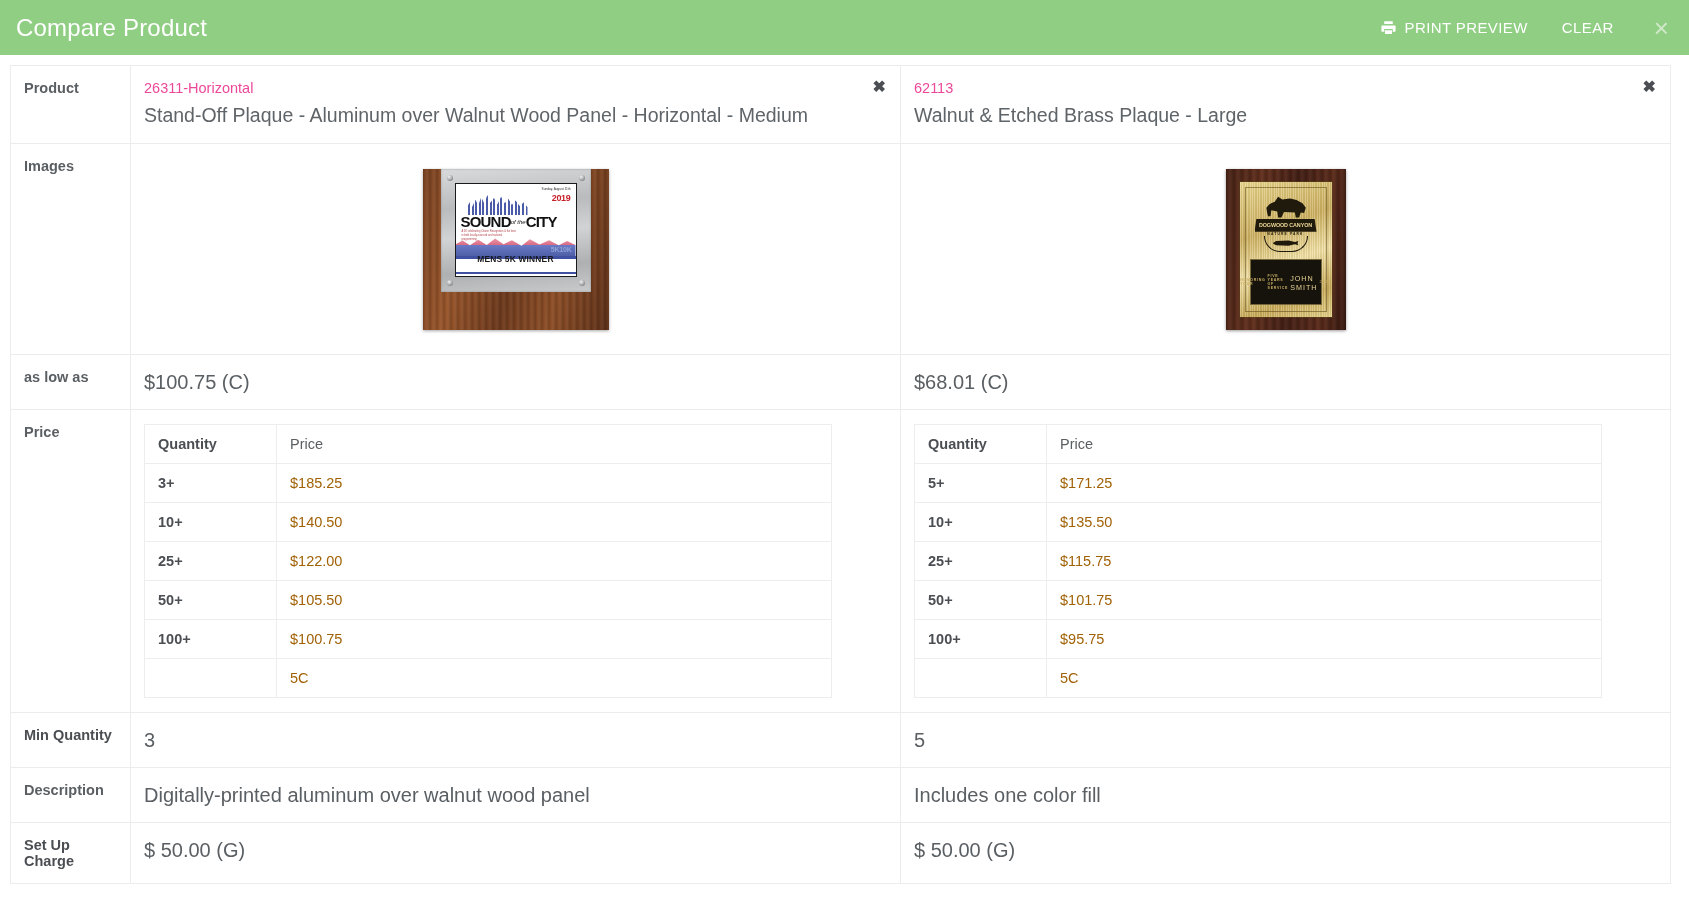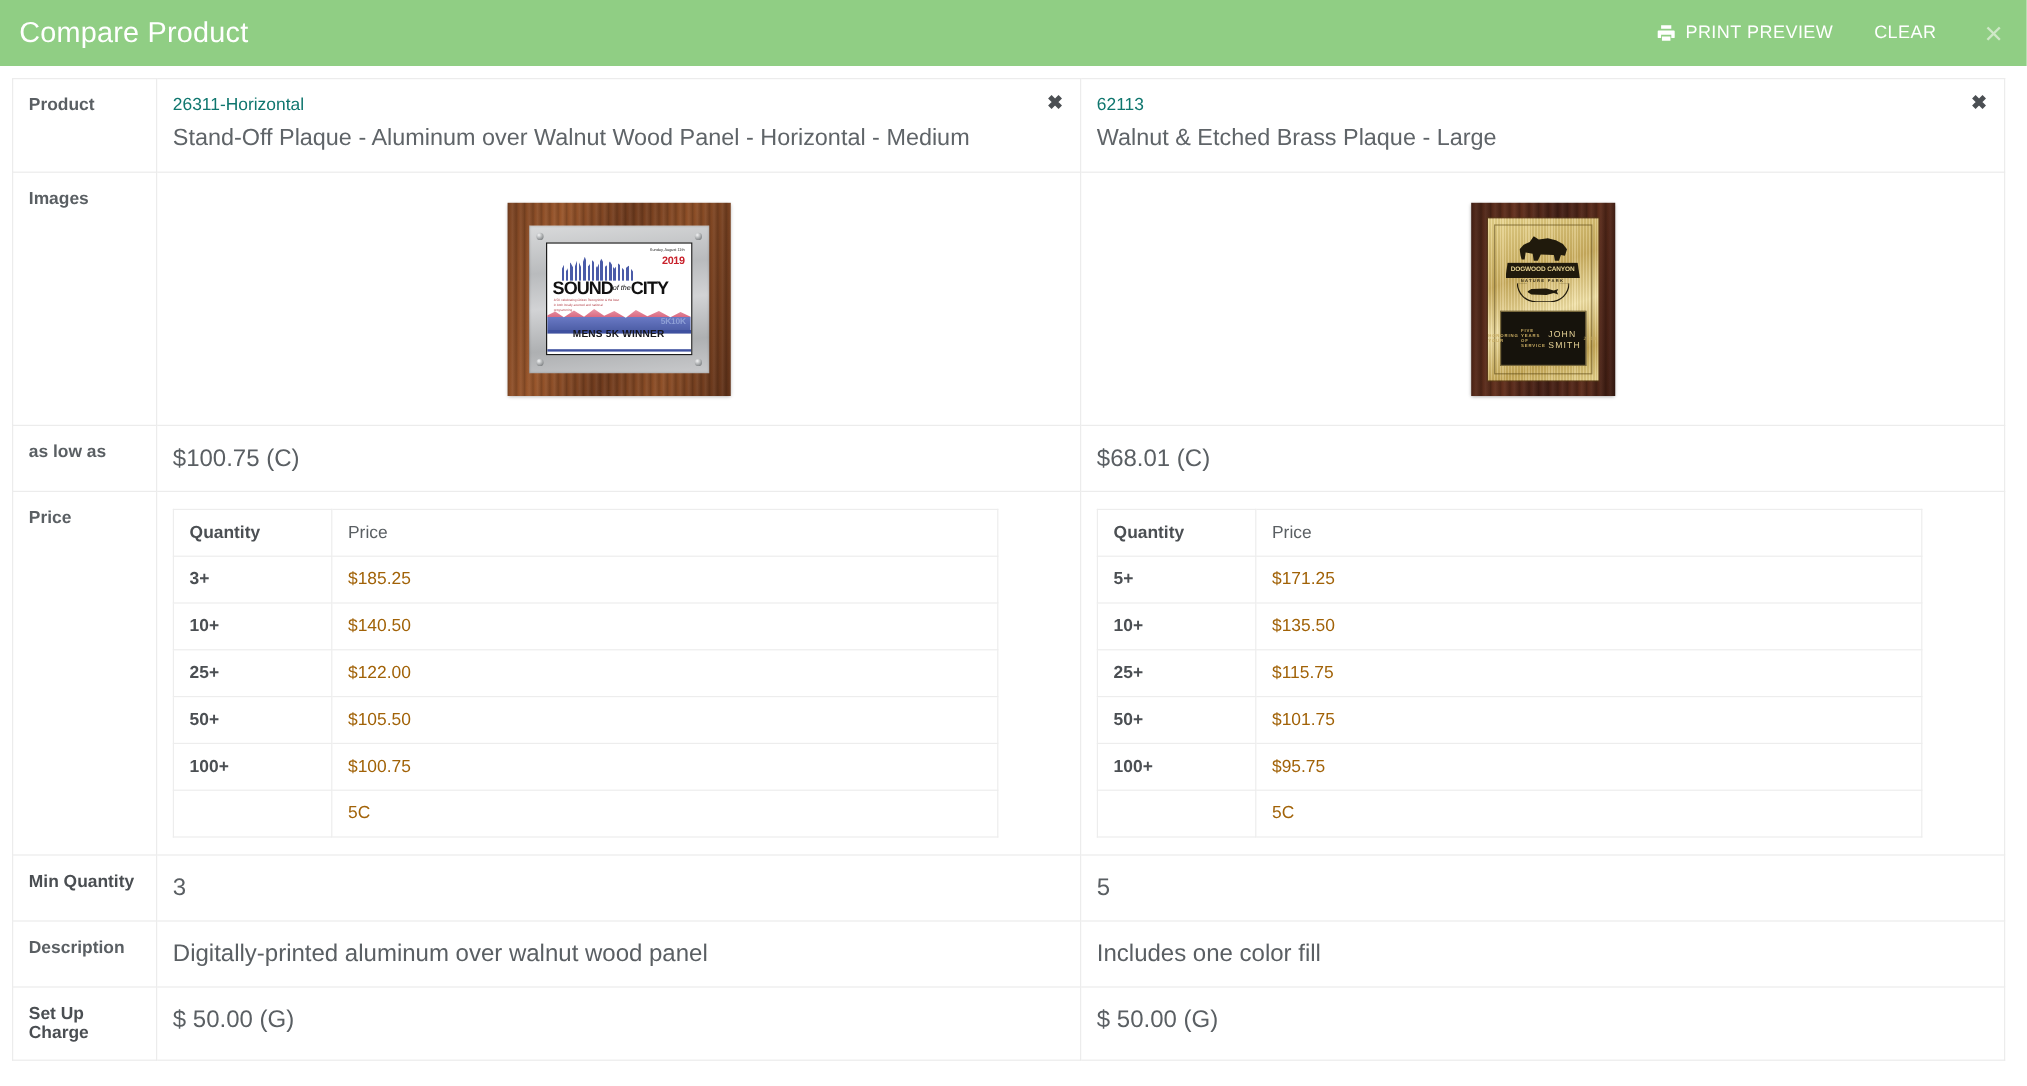--- a/index.html
+++ b/index.html
@@ -81,21 +81,21 @@
     font-size: 14px;
     padding-left: 13px;
     font-weight: 700;
   }
   td.rowlabel.bold { font-weight: 700; color: #4a4e52; }
   td.prodcell { width: 770px; position: relative; }
 
   
   .prod-sku {
     font-size: 14.5px;
-    color: #0f766e;
+    color: #ec4899;
     margin-bottom: 6px;
     line-height: 1.2;
   }
   .prod-name {
     font-size: 19.5px;
     color: #5f6468;
     line-height: 1.32;
     font-weight: 400;
     max-width: 690px;
   }
@@ -121,21 +121,21 @@
 
   
   .plaque1 {
     width: 186px; height: 161px;
     background:
       repeating-linear-gradient(90deg,
         rgba(0,0,0,.16) 0px, rgba(0,0,0,0) 2px, rgba(255,255,255,.05) 4px, rgba(0,0,0,.13) 7px),
       linear-gradient(100deg,#7b4322 0%,#99562b 22%,#6e3a1d 48%,#8e4f27 72%,#5d3018 100%);
     box-shadow: 0 1px 3px rgba(0,0,0,.35);
     position: relative;
-    display: flex; align-items: center; justify-content: center;
+    display: flex; justify-content: center;
   }
   .alum {
     width: 150px; height: 123px;
     background: linear-gradient(175deg,#d9dadb 0%,#b9bbbd 30%,#d2d3d5 52%,#aeb0b2 78%,#c9cacc 100%);
     position: relative;
     display: flex; align-items: center; justify-content: center;
     box-shadow: inset 0 0 2px rgba(0,0,0,.3);
   }
   .screw {
     position: absolute; width: 6px; height: 6px; border-radius: 50%;

